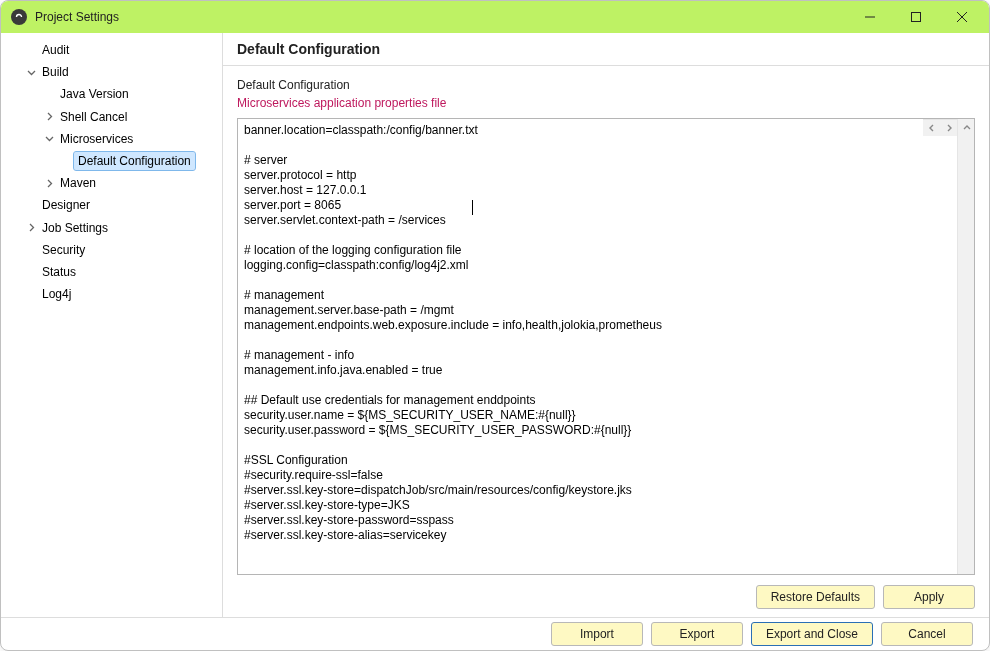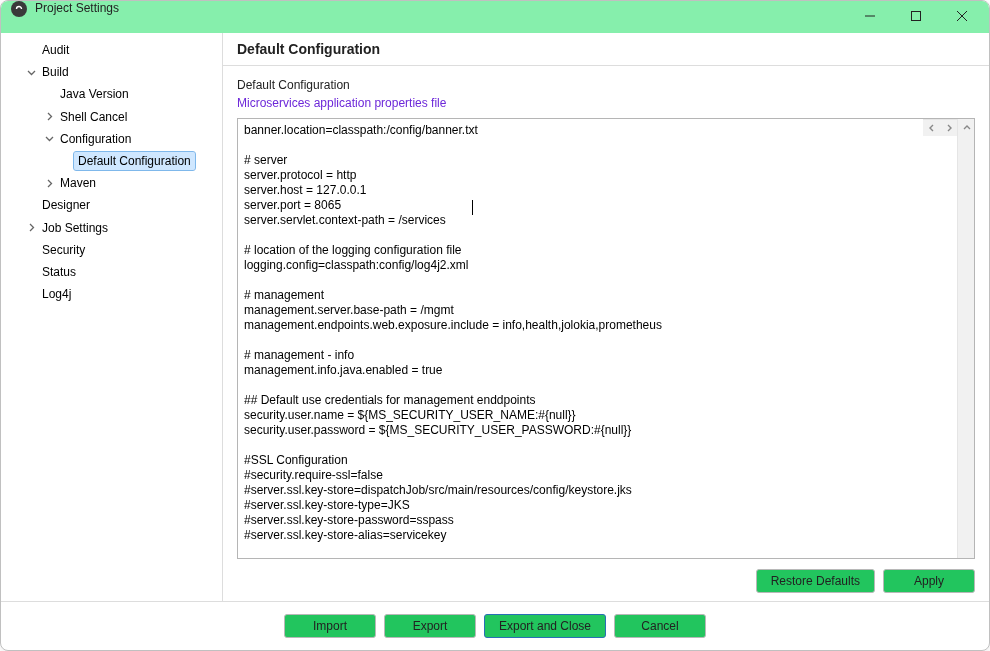--- a/index.html
+++ b/index.html
@@ -13,23 +13,23 @@
       width: 990px; height: 651px;
       border: 1px solid #c0c0c0;
       border-radius: 8px;
       display: flex; flex-direction: column;
       background: #fff;
       overflow: hidden;
       box-shadow: 0 2px 8px rgba(0,0,0,0.08);
     }
     .titlebar {
       height: 32px;
-      display: flex; 
+      display: flex; align-items: center;
       padding: 0 4px 0 10px;
-      background: #86efac;
+      background: #bef264;
     }
     .titlebar .icon {
       width: 16px; height: 16px;
       border-radius: 50%;
       background: #3a3a3a;
       display: flex; align-items: center; justify-content: center;
       color: #fff; font-size: 10px; font-weight: bold;
       margin-right: 8px;
     }
     .titlebar .title { font-size: 12px; color: #222; }
@@ -92,21 +92,21 @@
       border-bottom: 1px solid #ddd;
       color: #222;
     }
     .content-body {
       flex: 1;
       display: flex; flex-direction: column;
       padding: 12px 14px 8px 14px;
       overflow: hidden;
     }
     .content-subtitle { font-size: 12px; color: #222; }
-    .content-desc { font-size: 12px; color: #6d28d9; margin-top: 4px; margin-bottom: 8px; }
+    .content-desc { font-size: 12px; color: #be185d; margin-top: 4px; margin-bottom: 8px; }
 
     .editor-wrap {
       flex: 1;
       display: flex;
       border: 1px solid #b5b5b5;
       overflow: hidden;
       position: relative;
     }
     .editor {
       flex: 1;
@@ -156,28 +156,28 @@
     .sb-horiz .arrow-r { margin-left: auto; }
     .sb-horiz .track { flex:1; }
 
     .inner-buttons {
       display: flex; justify-content: flex-end;
       gap: 8px;
       padding: 10px 0 0 0;
     }
     .footer {
       border-top: 1px solid #ddd;
-      padding: 12px 16px;
-      display: flex; justify-content: center;
+      padding: 4px 16px;
+      display: flex; justify-content: flex-end;
       gap: 8px;
     }
     button.btn {
       min-width: 92px;
       padding: 4px 14px;
-      background: #22c55e;
+      background: #fef9c3;
       border: 1px solid #b8b8b8;
       border-radius: 3px;
       font-size: 12px;
       color: #222;
       cursor: default;
     }
     button.btn.default {
       border: 1px solid #2a6fb5;
     }
   </style>
@@ -246,21 +246,21 @@
           </span>
           <span class="tree-label">Shell Cancel</span>
         </div>
         <div class="tree-item">
           <span class="tree-spacer" style="width: 24px;"></span>
           <span class="tree-chevron">
             <svg viewBox="0 0 9 9">
               <path d="M1 3 L4.5 6.5 L8 3" fill="none" stroke="#666" stroke-width="1.3"></path>
             </svg>
           </span>
-          <span class="tree-label">Configuration</span>
+          <span class="tree-label">Microservices</span>
         </div>
         <div class="tree-item">
           <span class="tree-spacer" style="width: 42px;"></span>
           <span class="tree-chevron" style="visibility: hidden;"></span>
           <span class="tree-label selected">Default Configuration</span>
         </div>
         <div class="tree-item">
           <span class="tree-spacer" style="width: 24px;"></span>
           <span class="tree-chevron">
             <svg viewBox="0 0 9 9">

